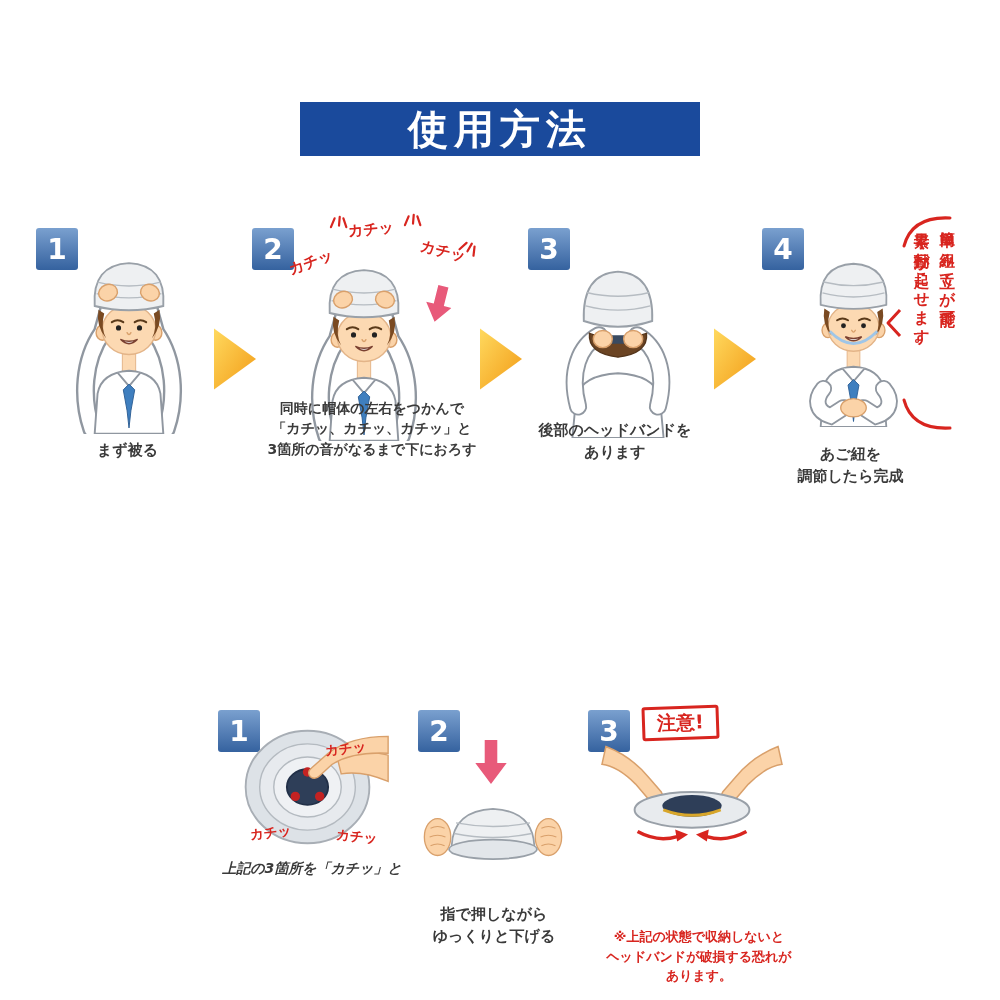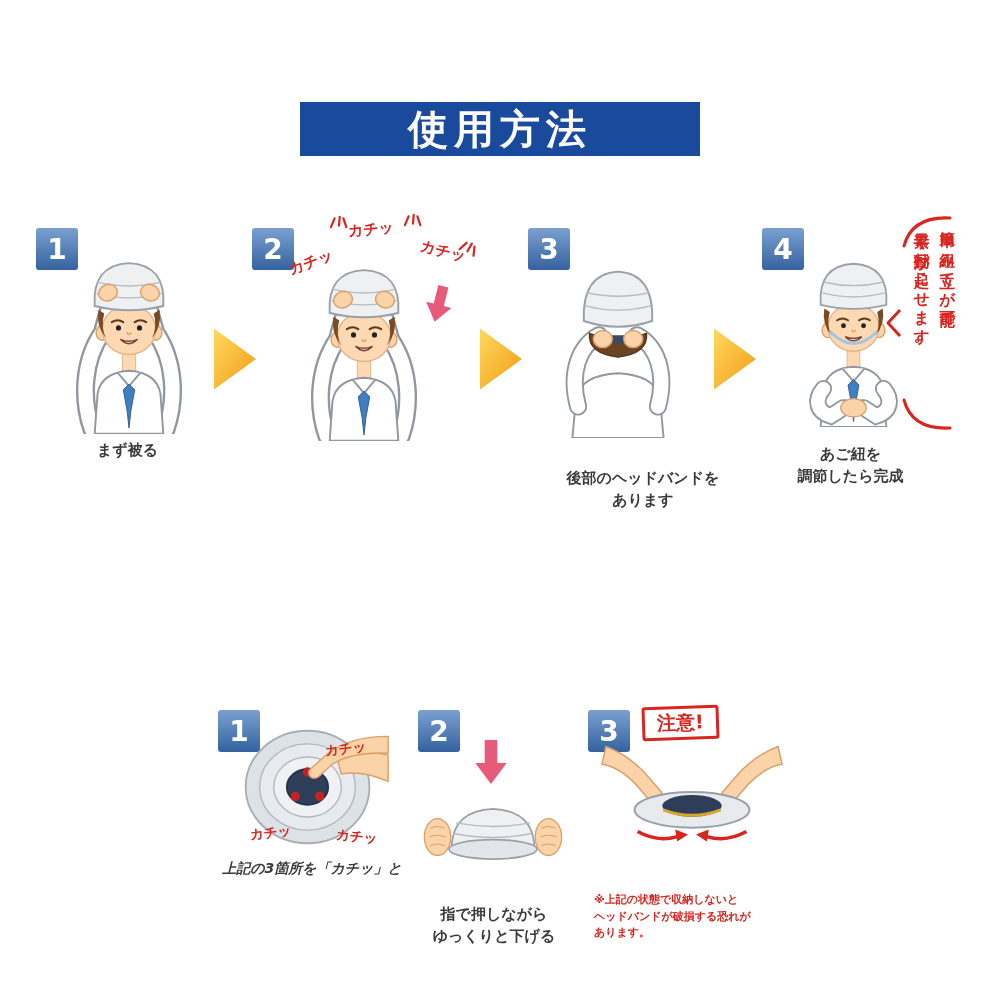--- a/index.html
+++ b/index.html
@@ -31,21 +31,21 @@
   .vbubble .deco { position:absolute; left:0; top:0; }
   .vtext { position:absolute; left:24px; top:8px; height:206px;
     writing-mode:vertical-rl; color:#d8251f; font-weight:bold;
     font-size:15.5px; line-height:1.65; letter-spacing:1px; }
 
   .warn-badge { position:absolute; border:3px solid #d8251f; border-radius:3px;
     color:#d8251f; background:#fff; font-weight:bold; font-size:19px;
     padding:1px 12px; transform:rotate(-2deg); }
 
   .note-red { position:absolute; color:#d8251f; font-weight:bold;
-    font-size:11px; line-height:1.5; text-align:left; }
+    font-size:13px; line-height:1.5; text-align:center;margin-top:35px; }
 
   .hidden-defs { position:absolute; width:0; height:0; overflow:hidden; }
 </style>
 </head>
 <body>
 
 <div class="page">
 
   <svg class="hidden-defs" aria-hidden="true">
     <defs>
@@ -185,21 +185,26 @@
   <svg class="flow-arrow" style="left:480px;top:324px;" width="42" height="70" viewBox="0 0 44 72">
     <polygon points="0,4 44,36 0,68" fill="url(#grad-arrow)"></polygon>
   </svg>
   <svg class="flow-arrow" style="left:714px;top:324px;" width="42" height="70" viewBox="0 0 44 72">
     <polygon points="0,4 44,36 0,68" fill="url(#grad-arrow)"></polygon>
   </svg>
 
   <div class="caption" style="left:50px;top:440px;width:155px;">
     <div>まず被る</div>
   </div>
-  <div class="caption" style="left:548px;top:420px;width:190px;margin-top:48px;">
+  <div class="caption small" style="left:252px;top:398px;width:240px;">
+    <div>同時に帽体の左右をつかんで</div>
+    <div>「カチッ、カチッ、カチッ」と</div>
+    <div>3箇所の音がなるまで下におろす</div>
+  </div>
+  <div class="caption" style="left:520px;top:420px;width:190px;">
     <div>後部のヘッドバンドを</div>
     <div>あります</div>
   </div>
   <div class="caption" style="left:768px;top:444px;width:165px;">
     <div>あご紐を</div>
     <div>調節したら完成</div>
   </div>
 
   <div class="vbubble">
     <svg class="deco" width="80" height="222" viewBox="0 0 80 222">

